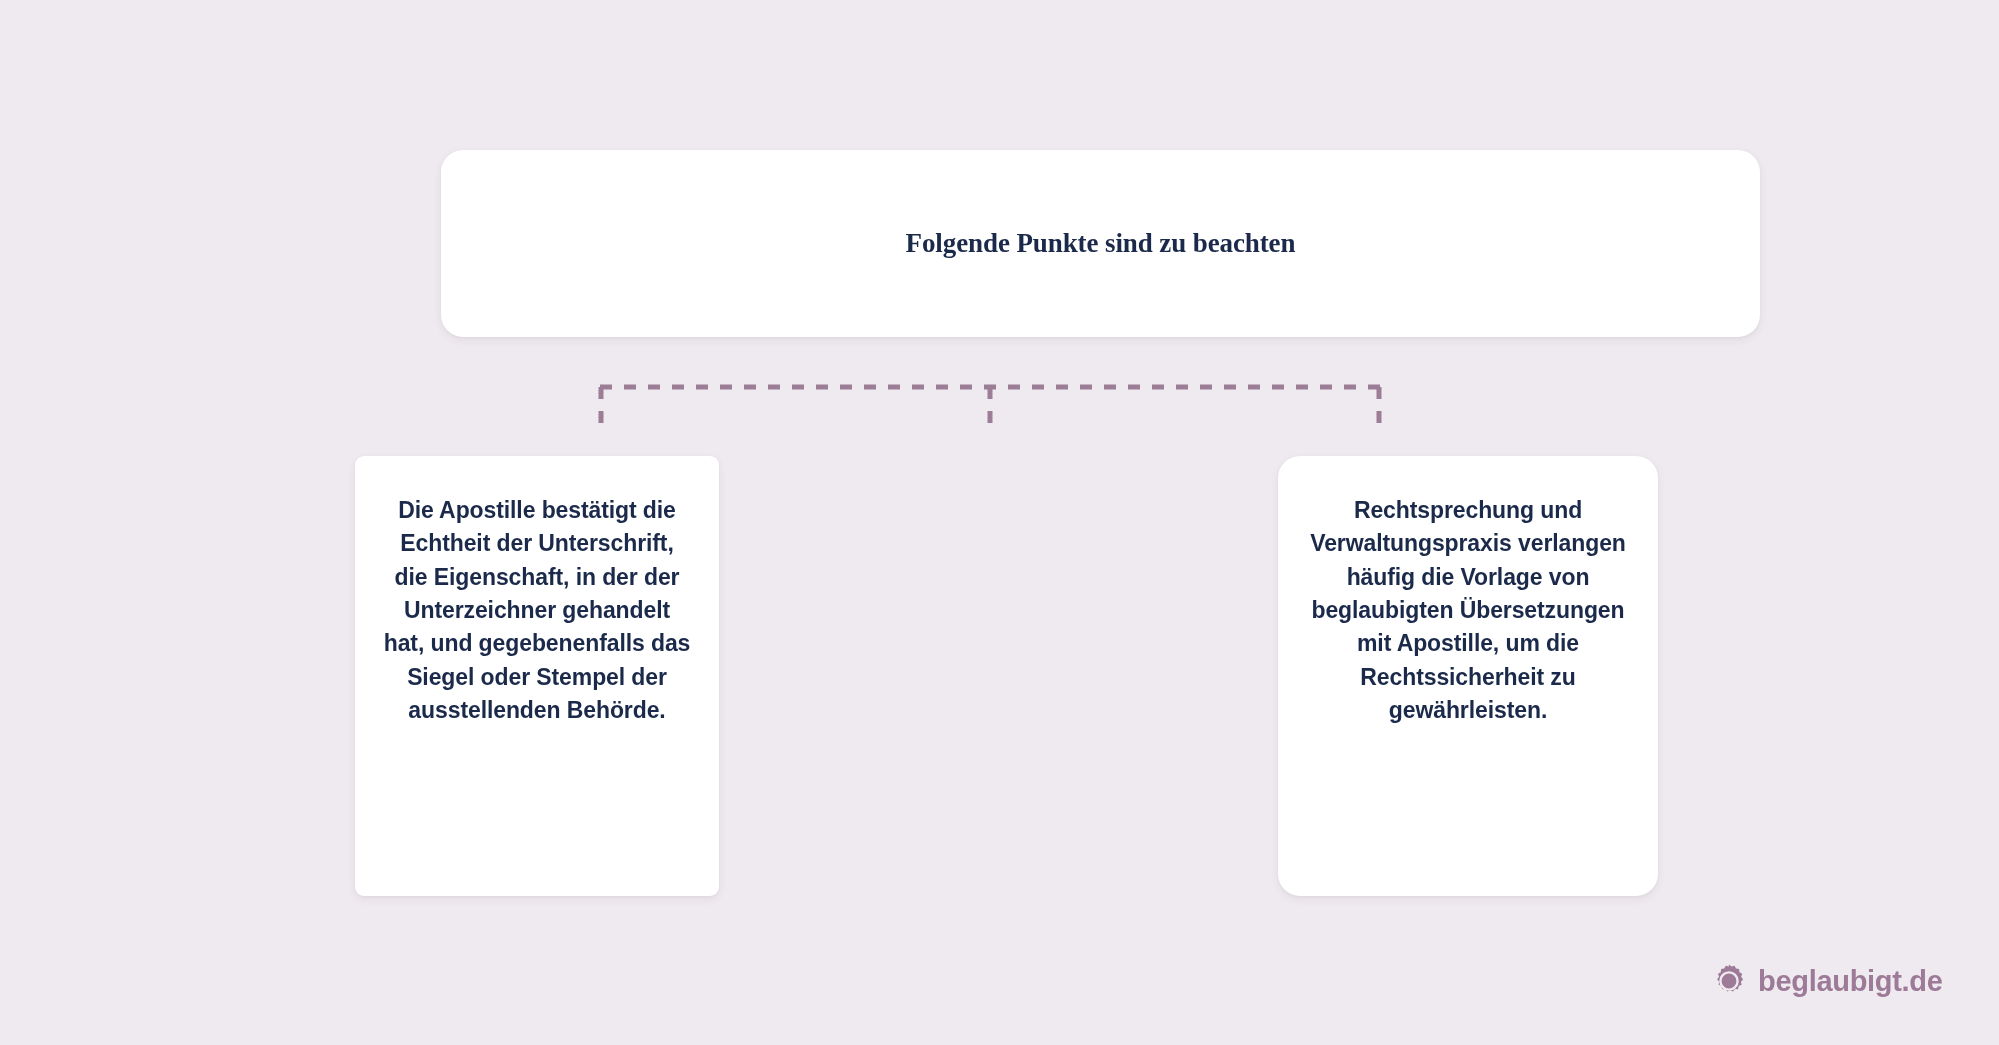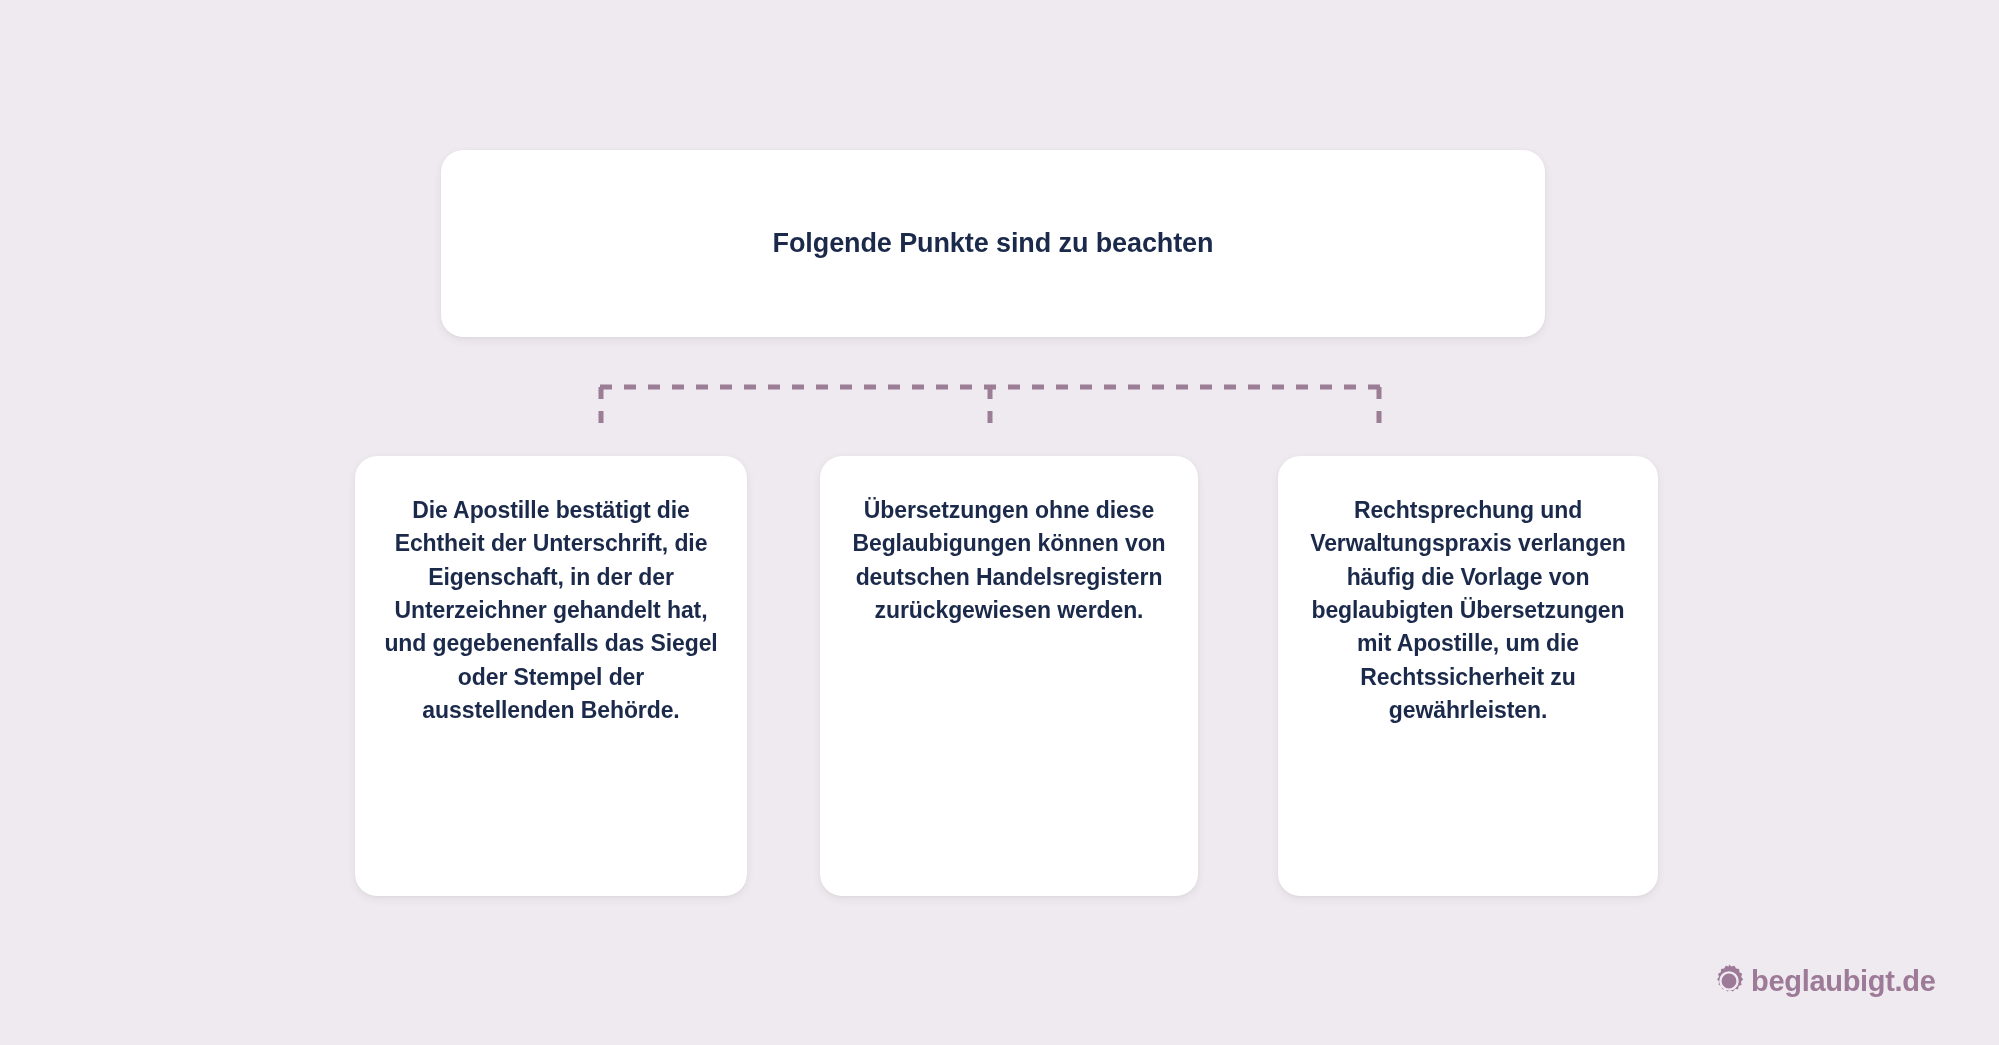--- a/index.html
+++ b/index.html
@@ -22,29 +22,30 @@
     inset: 0;
     width: 1999px;
     height: 1045px;
   }
 
   
   .header-card {
     position: absolute;
     left: 441px;
     top: 150px;
-    width: 1104px;
+    width: 1319px;
     height: 187px;
     background: #ffffff;
     border-radius: 22px;
     box-shadow: 0 3px 10px rgba(70, 50, 70, 0.07),
                 0 1px 3px rgba(70, 50, 70, 0.05);
     display: flex;
     align-items: center;
     justify-content: center;
+    font-family: Liberation Serif, serif;
   }
 
   .header-title {
     color: #1b2a4a;
     font-size: 27px;
     font-weight: bold;
     letter-spacing: -0.1px;
     text-align: center;
     line-height: 1.25;
   }
@@ -75,42 +76,42 @@
     background: #ffffff;
     border-radius: 22px;
     box-shadow: 0 3px 10px rgba(70, 50, 70, 0.07),
                 0 1px 3px rgba(70, 50, 70, 0.05);
     padding: 38px 26px 26px 26px;
     display: flex;
     flex-direction: column;
     align-items: center;
   }
 
-  .content-card.card-1 { left: 355px;  width: 392px; }
+  .content-card.card-1 { left: 355px;  width: 364px; border-radius: 9px; }
   .content-card.card-2 { left: 820px;  width: 378px; }
   .content-card.card-3 { left: 1278px; width: 380px; }
 
   .card-text {
     color: #1b2a4a;
     font-size: 23px;
     font-weight: bold;
     line-height: 1.45;
     text-align: center;
     letter-spacing: -0.1px;
     width: 100%;
   }
 
   
   .brand {
     position: absolute;
     left: 1712px;
     top: 964px;
     display: flex;
     align-items: center;
-    gap: 5px;
+    gap: 12px;
   }
 
   .brand-mark {
     width: 34px;
     height: 34px;
     flex: 0 0 34px;
     display: block;
   }
 
   .brand-text {
@@ -140,23 +141,20 @@
 
     <line x1="1379" y1="387" x2="1379" y2="424" stroke="#9b7d96" stroke-width="5" stroke-dasharray="12 12" stroke-linecap="butt"></line>
   </svg>
 
   <div class="cards-row">
 
     <div class="content-card card-1">
       <div class="card-text">Die Apostille bestätigt die Echtheit der Unterschrift, die Eigenschaft, in der der Unterzeichner gehandelt hat, und gegebenenfalls das Siegel oder Stempel der ausstellenden Behörde.</div>
     </div>
 
-    <div class="content-card card-2">
-      <div class="card-text">Übersetzungen ohne diese Beglaubigungen können von deutschen Handelsregistern zurückgewiesen werden.</div>
-    </div>
 
     <div class="content-card card-3">
       <div class="card-text">Rechtsprechung und Verwaltungspraxis verlangen häufig die Vorlage von beglaubigten Übersetzungen mit Apostille, um die Rechtssicherheit zu gewährleisten.</div>
     </div>
 
   </div>
 
   <div class="brand">
     <svg class="brand-mark" viewBox="0 0 34 34" xmlns="http://www.w3.org/2000/svg">
       <path fill="#9d7a97" d="M17 0.6

